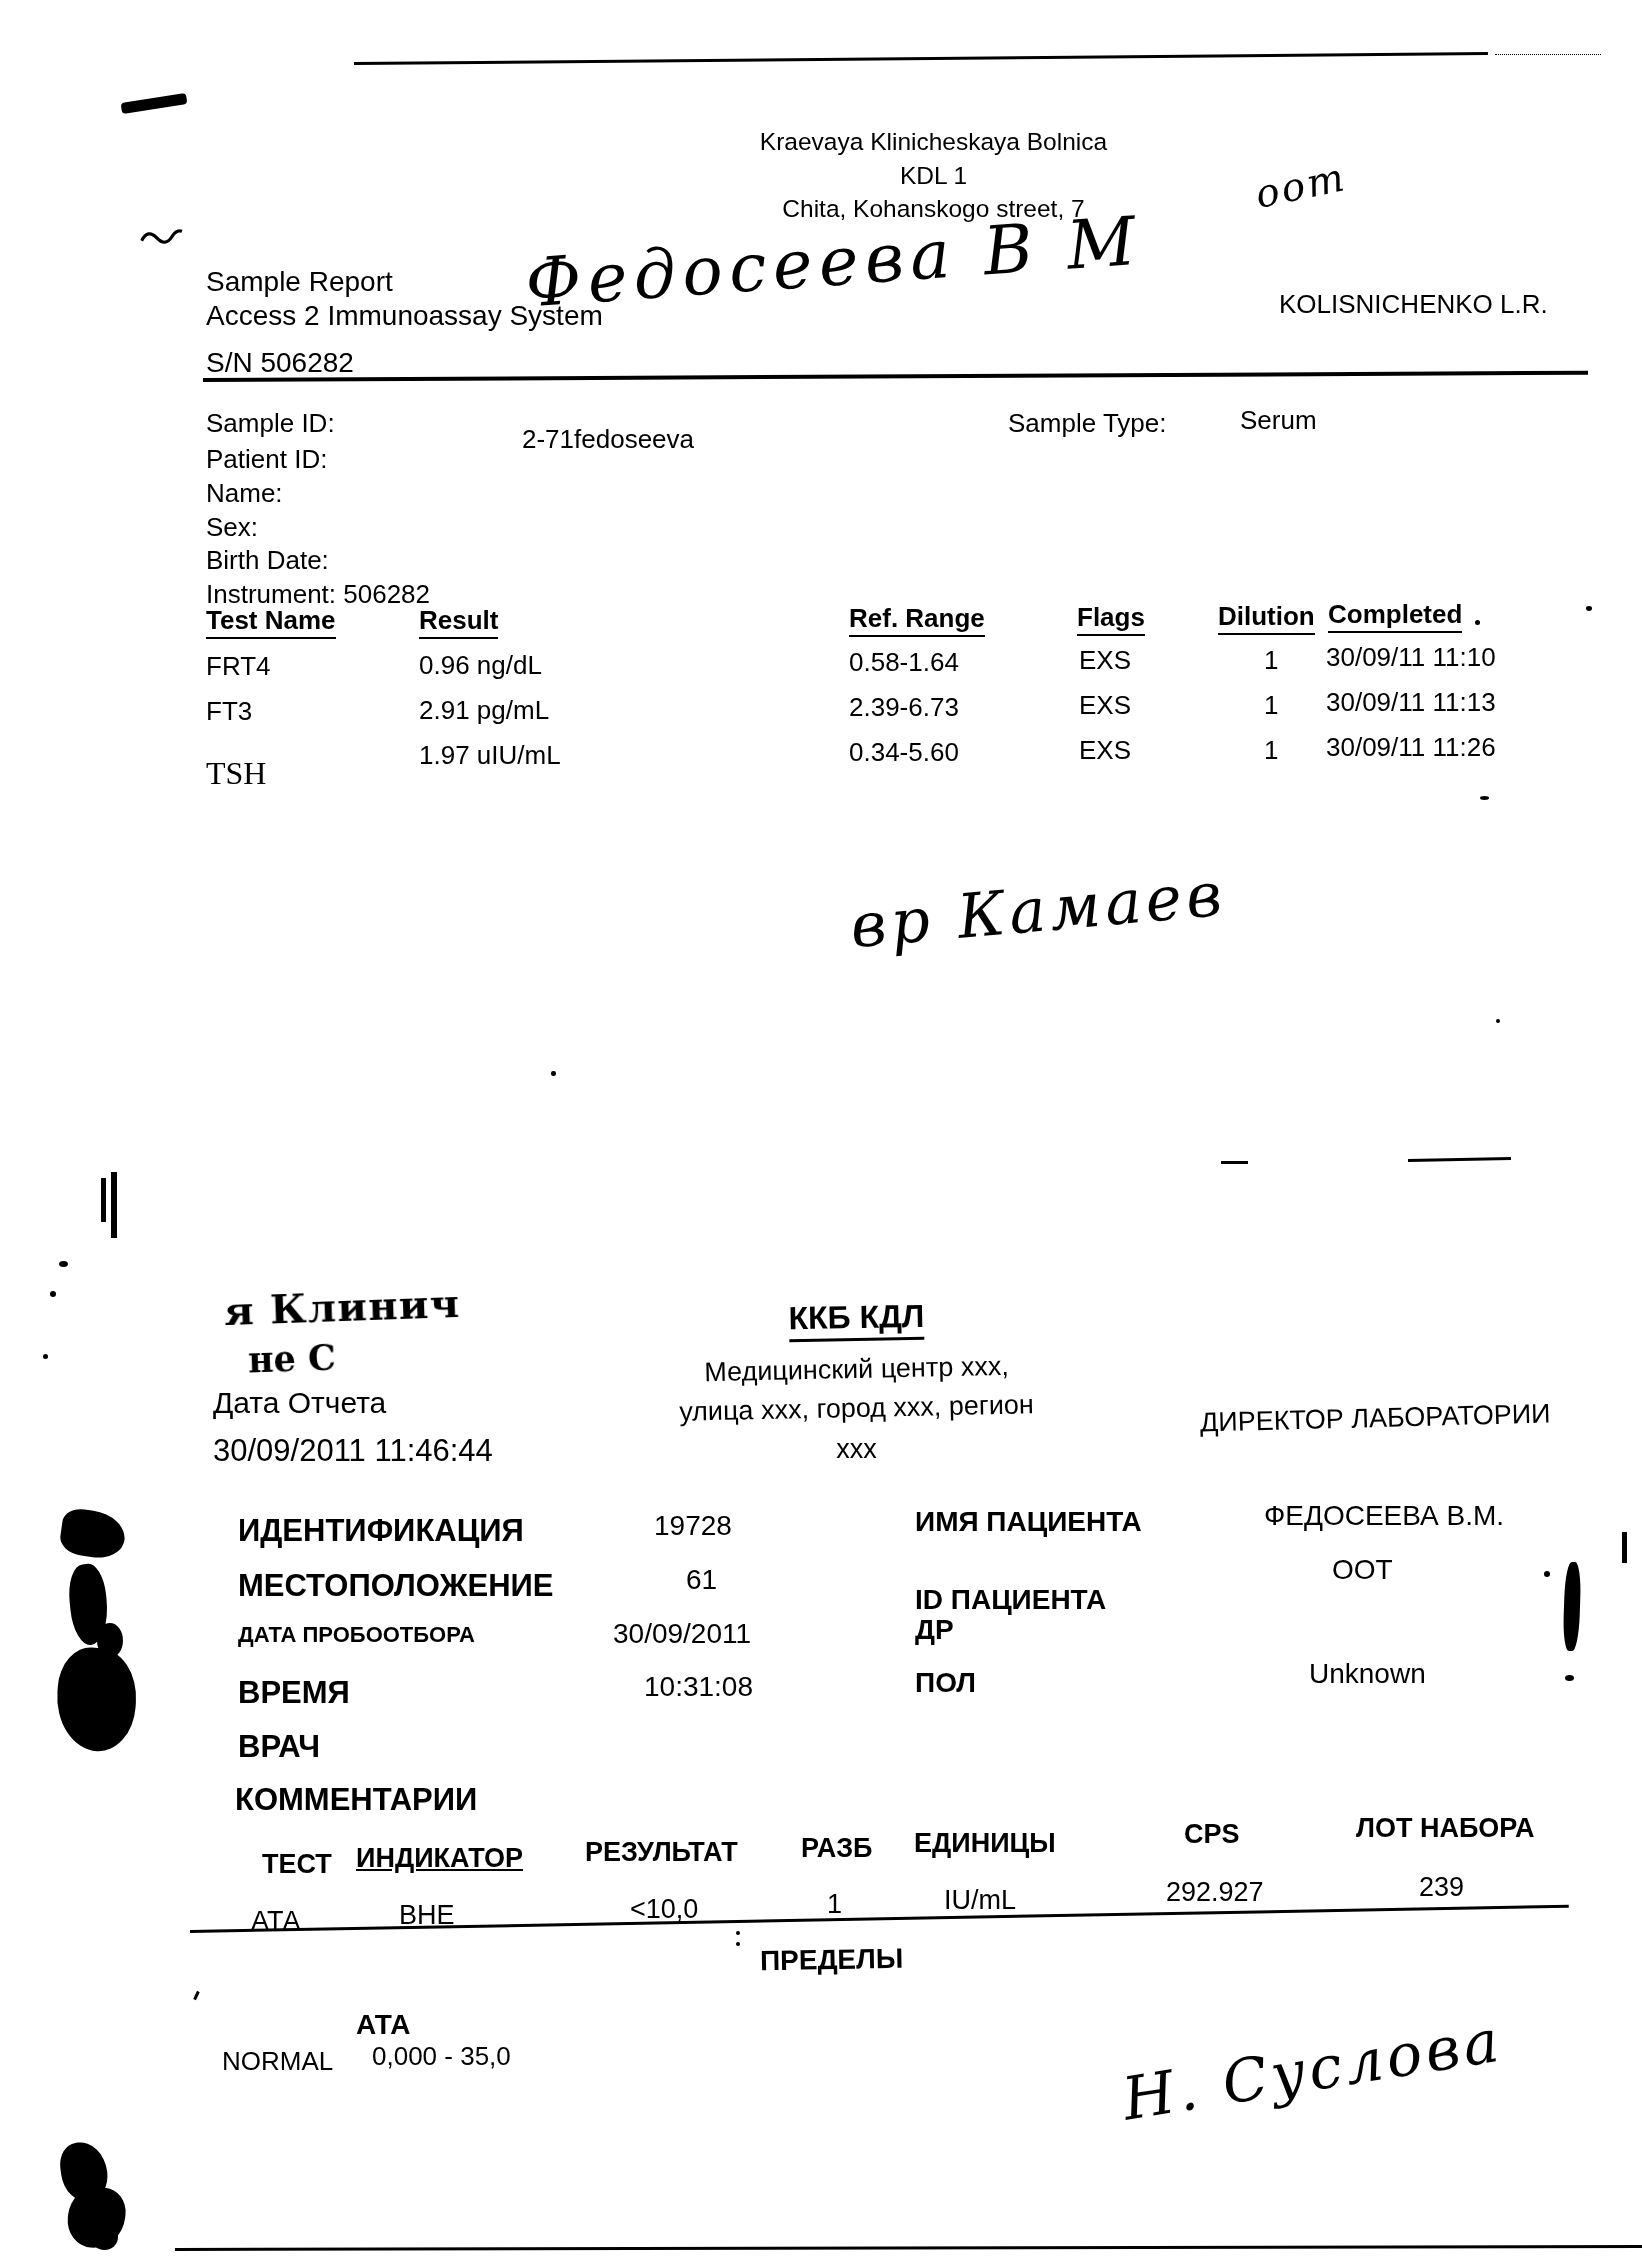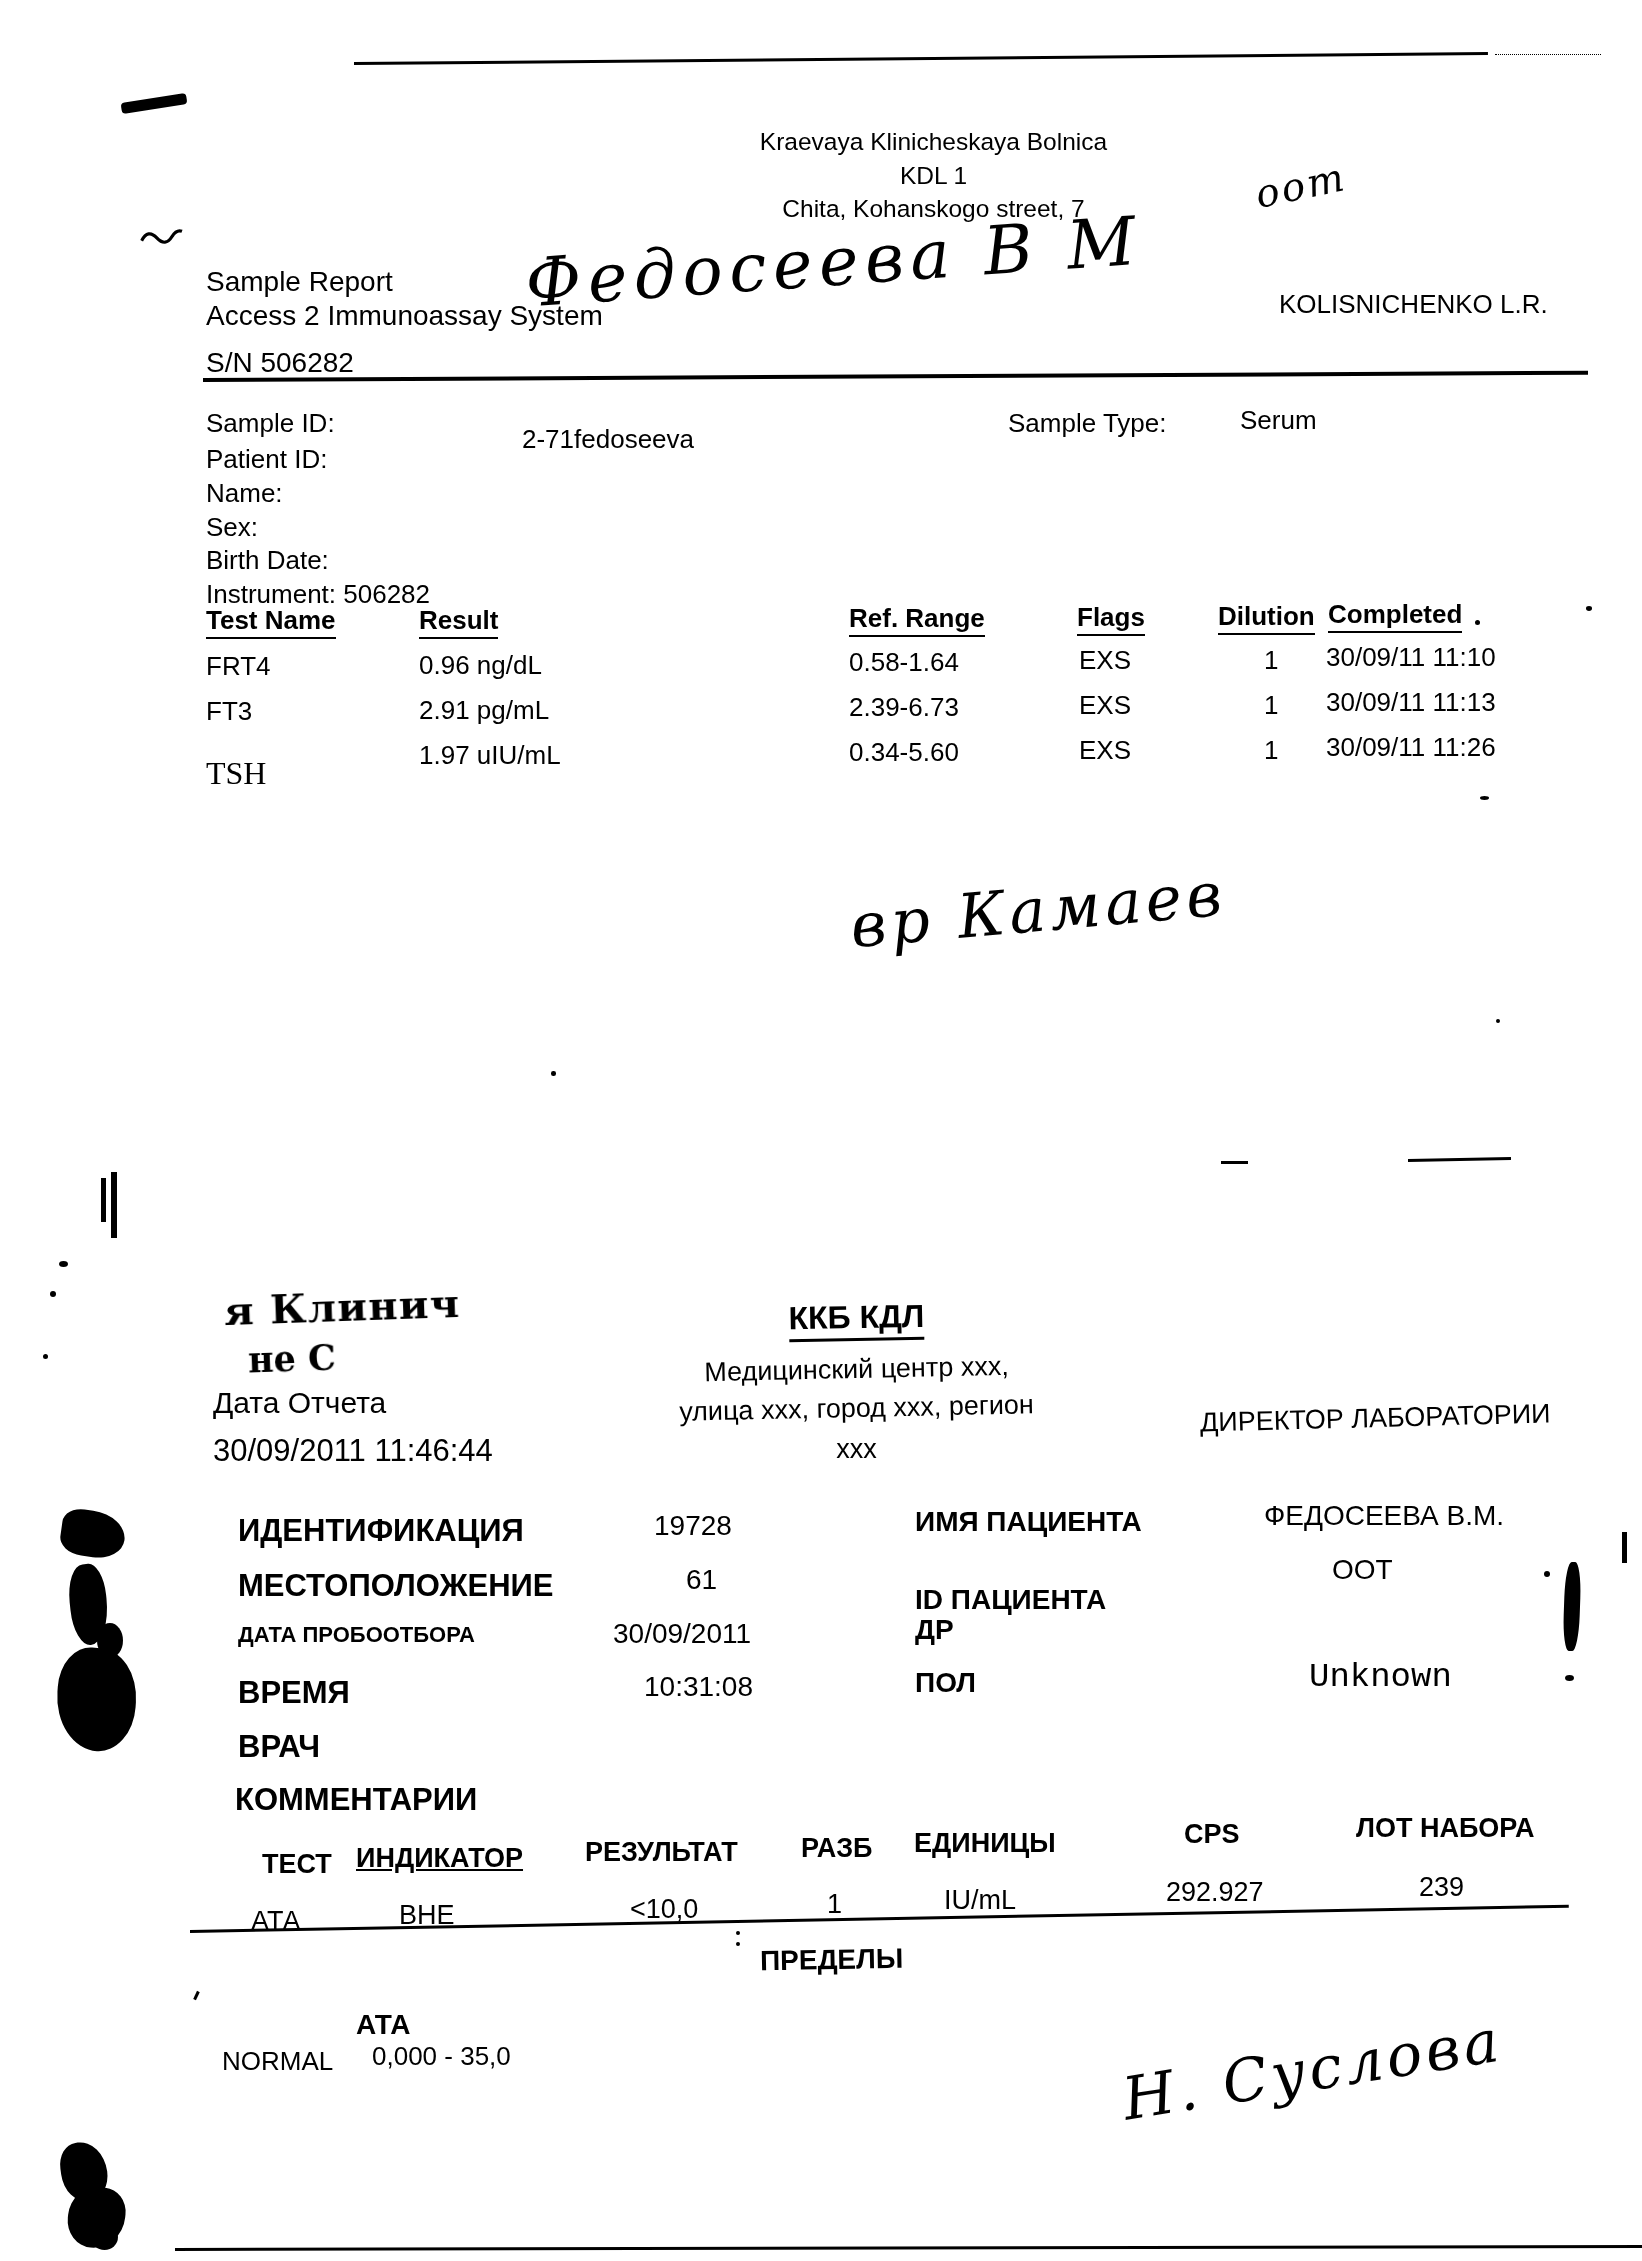--- a/index.html
+++ b/index.html
@@ -127,21 +127,21 @@
   <div class="abs b" style="left:915px;top:1560px;font-size:28px;margin-top:24px;">ID ПАЦИЕНТА</div>
   <div class="abs" style="left:1332px;top:1554px;font-size:28px;">ООТ</div>
 
   <div class="abs b" style="left:238px;top:1623px;font-size:22px;">ДАТА ПРОБООТБОРА</div>
   <div class="abs" style="left:613px;top:1618px;font-size:28px;">30/09/2011</div>
   <div class="abs b" style="left:915px;top:1614px;font-size:28px;">ДР</div>
 
   <div class="abs b" style="left:238px;top:1676px;font-size:31px;">ВРЕМЯ</div>
   <div class="abs" style="left:644px;top:1671px;font-size:28px;">10:31:08</div>
   <div class="abs b" style="left:915px;top:1667px;font-size:28px;">ПОЛ</div>
-  <div class="abs" style="left:1309px;top:1658px;font-size:34px;font-family:Liberation Mono, monospace;">Unknown</div>
+  <div class="abs" style="left:1309px;top:1658px;font-size:28px;">Unknown</div>
 
   <div class="abs b" style="left:238px;top:1730px;font-size:31px;">ВРАЧ</div>
   <div class="abs b" style="left:235px;top:1783px;font-size:31px;">КОММЕНТАРИИ</div>
 
   <div class="abs b" style="left:242px;top:1849px;font-size:27px;margin-left:20px;">ТЕСТ</div>
   <div class="abs b" style="left:356px;top:1843px;font-size:27px;text-decoration:underline;">ИНДИКАТОР</div>
   <div class="abs b" style="left:585px;top:1837px;font-size:27px;">РЕЗУЛЬТАТ</div>
   <div class="abs b" style="left:801px;top:1833px;font-size:27px;">РАЗБ</div>
   <div class="abs b" style="left:914px;top:1828px;font-size:27px;">ЕДИНИЦЫ</div>
   <div class="abs b" style="left:1184px;top:1819px;font-size:27px;">CPS</div>

